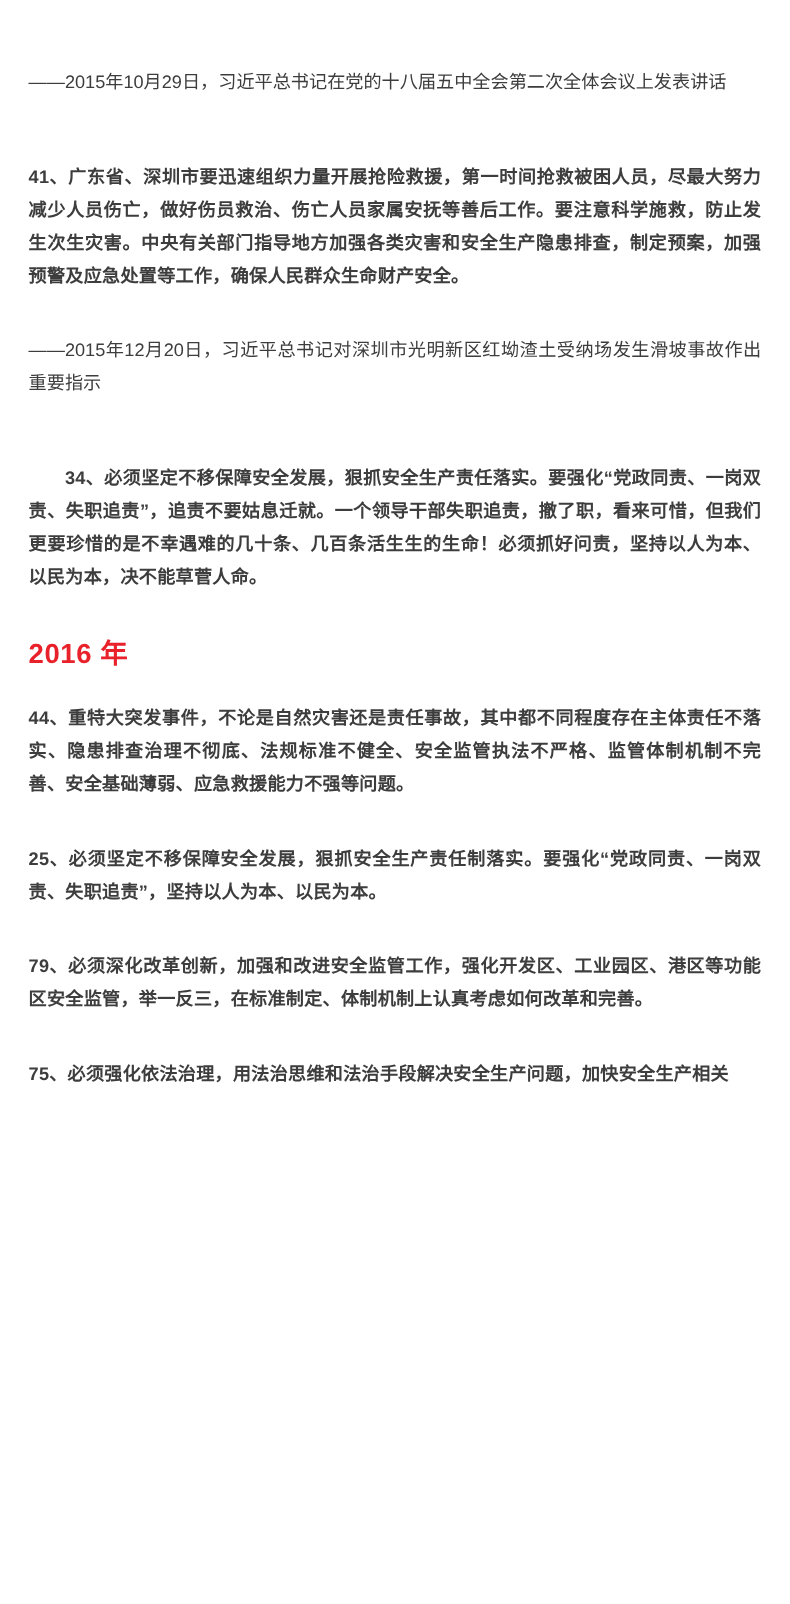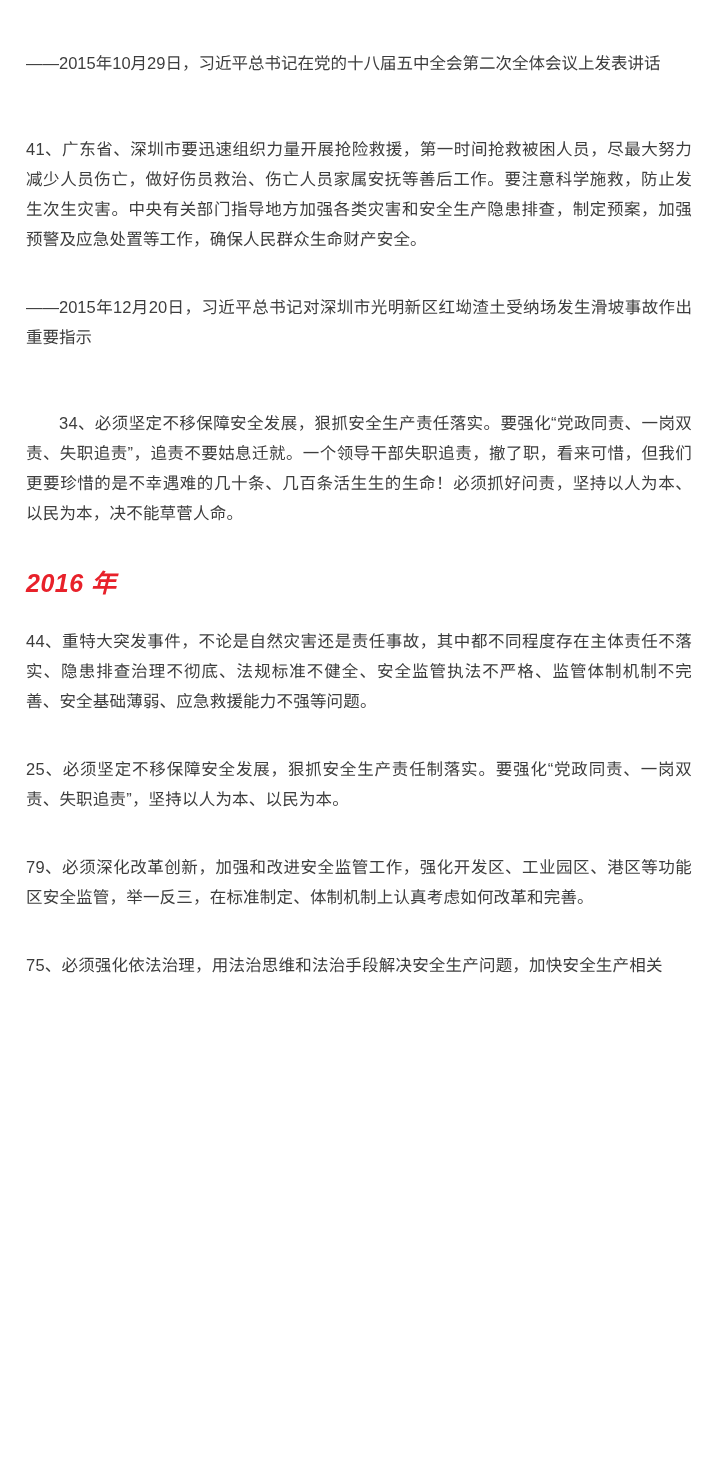--- a/index.html
+++ b/index.html
@@ -10,35 +10,36 @@
   }
   body {
     width: 718px;
     font-family: "Liberation Sans", "DejaVu Sans", sans-serif;
     color: #3d3d3d;
   }
   #page {
     width: 718px;
     min-height: 1458px;
     box-sizing: border-box;
-    padding: 0 26px;
+    padding: 12px 26px;
     background: #ffffff;
     position: relative;
   }
   .spacer-top {
     height: 48px;
   }
   .para {
     font-size: 16.5px;
     line-height: 30px;
     color: #3d3d3d;
     text-align: justify;
     letter-spacing: 0.2px;
     margin: 0 0 38px 0;
     word-break: break-all;
+    font-weight: bold;
   }
   .para.indent {
     text-indent: 2em;
   }
   .source {
     font-size: 16.5px;
     line-height: 30px;
     color: #3d3d3d;
     margin: 0 0 56px 0;
     text-align: justify;
@@ -46,21 +47,20 @@
   }
   .source-tight {
   }
   .year-heading {
     font-size: 25px;
     line-height: 34px;
     color: #e8212a;
     font-weight: bold;
     margin: 18px 0 26px 0;
     letter-spacing: 0.5px;
-    font-style: italic;
   }
 </style>
 </head>
 <body>
 
 <div id="page">
 
   <div class="spacer-top"></div>
 
   <p class="source">——2015年10月29日，习近平总书记在党的十八届五中全会第二次全体会议上发表讲话</p>

